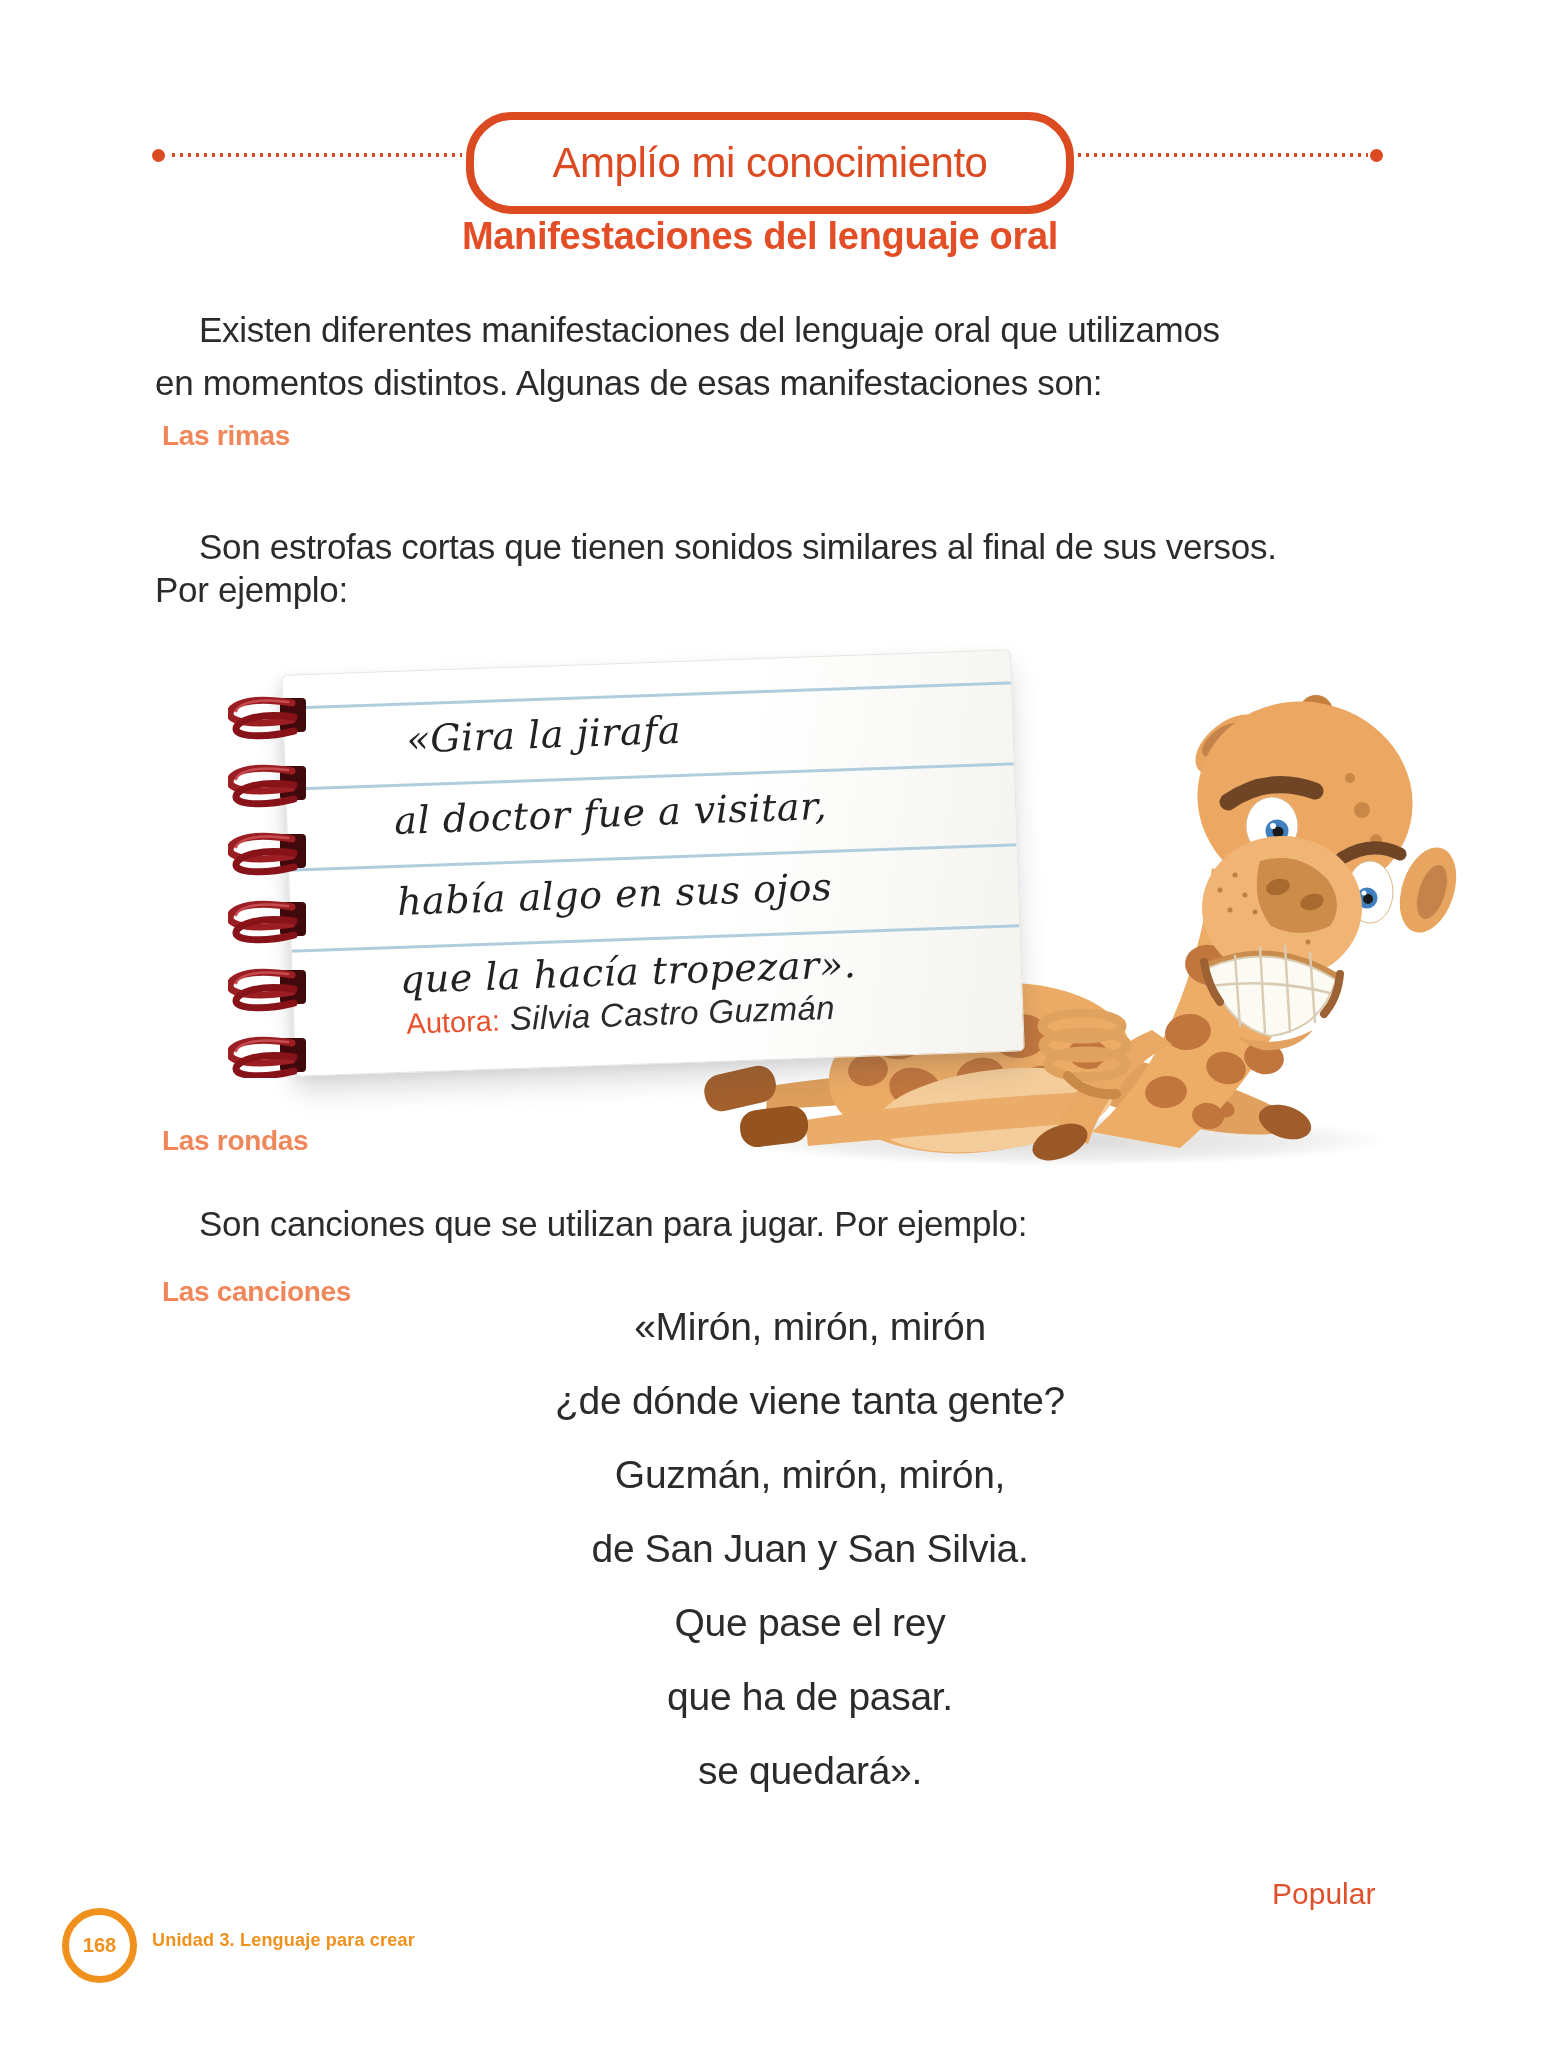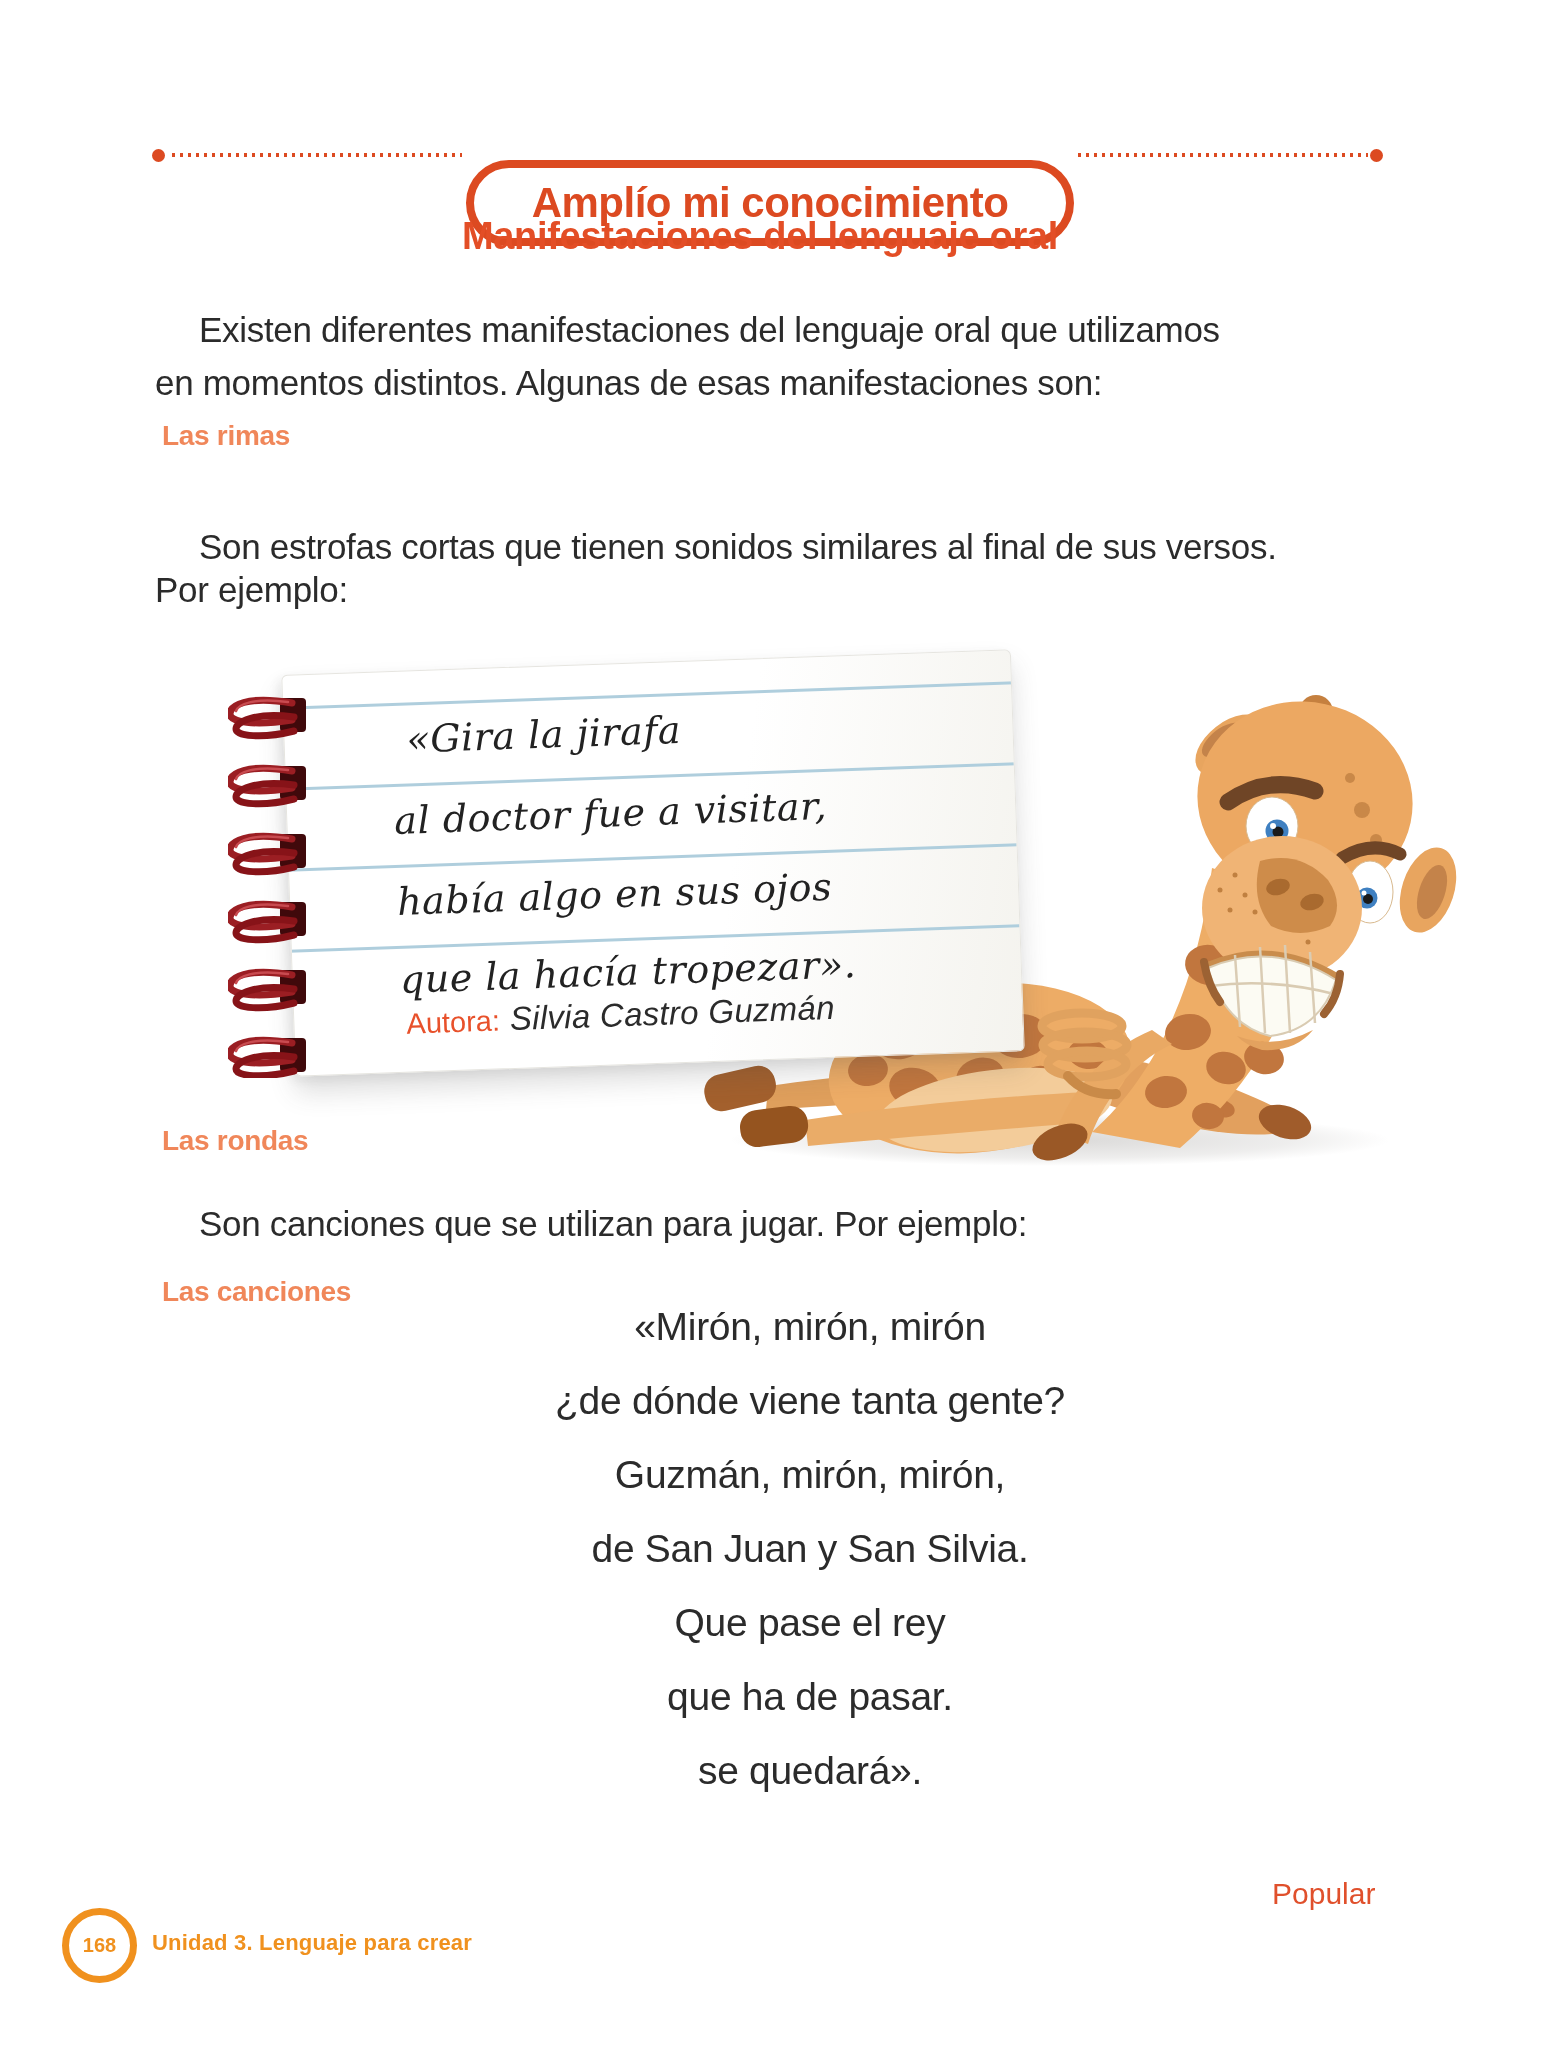--- a/index.html
+++ b/index.html
@@ -6,23 +6,23 @@
   .page{
     position:relative;width:1564px;height:2048px;background:#ffffff;
     font-family:"Liberation Sans",sans-serif;color:#2B2B2B;overflow:hidden;margin:0 auto;
   }
   .abs{position:absolute;}
   
   .end-dot{position:absolute;width:13px;height:13px;border-radius:50%;background:#DC4A21;}
   .dotline{position:absolute;height:4px;top:153px;
     background-image:repeating-linear-gradient(90deg,#DC4A21 0 3.5px,transparent 3.5px 8px);}
   .badge{
-    position:absolute;left:466px;top:112px;width:608px;height:86px;box-sizing:border-box;
+    position:absolute;left:466px;top:112px;width:608px;height:102px;box-sizing:border-box;
     border:8px solid #DC4A21;border-radius:46px;display:flex;align-items:center;justify-content:center;
-    color:#DC4A21;font-weight:bold;font-size:42px;letter-spacing:-0.5px;background:#fff;margin-top:48px;
+    color:#DC4A21;font-weight:normal;font-size:42px;letter-spacing:-0.5px;background:#fff;
   }
   .page-title{
     position:absolute;left:155px;top:215px;width:1210px;text-align:center;
     font-size:38px;font-weight:bold;color:#E34E26;letter-spacing:-0.3px;
   }
   
   .body-line{position:absolute;left:155px;width:1120px;font-size:35px;letter-spacing:-0.3px;color:#2B2B2B;line-height:1.2;}
   .indent{padding-left:44px;}
   .sec-heading{position:absolute;left:162px;font-size:28px;font-weight:bold;color:#F0875A;letter-spacing:-0.3px;}
   
@@ -44,21 +44,21 @@
   
   .song{position:absolute;left:160px;top:1290px;width:1300px;text-align:center;}
   .song-line{height:74px;line-height:74px;font-size:39px;letter-spacing:-0.3px;color:#2B2B2B;}
   .attribution{position:absolute;left:1272px;top:1877px;font-size:30px;color:#E0502C;}
   
   .page-num{
     position:absolute;left:62px;top:1908px;width:75px;height:75px;box-sizing:border-box;
     border:7px solid #F0911E;border-radius:50%;display:flex;align-items:center;justify-content:center;
     font-size:20px;font-weight:bold;color:#F0911E;
   }
-  .unit-label{position:absolute;left:152px;top:1930px;font-size:22px;font-weight:bold;color:#F0911E;letter-spacing:0.2px;text-align:right;}
+  .unit-label{position:absolute;left:152px;top:1930px;font-size:18px;font-weight:bold;color:#F0911E;letter-spacing:0.2px;text-align:right;}
   svg{display:block;}
 </style>
 </head>
 <body>
 
 <div class="page">
 
   <span class="end-dot" style="left:152px;top:149px;"></span>
   <span class="dotline" style="left:172px;width:290px;"></span>
   <div class="badge">

